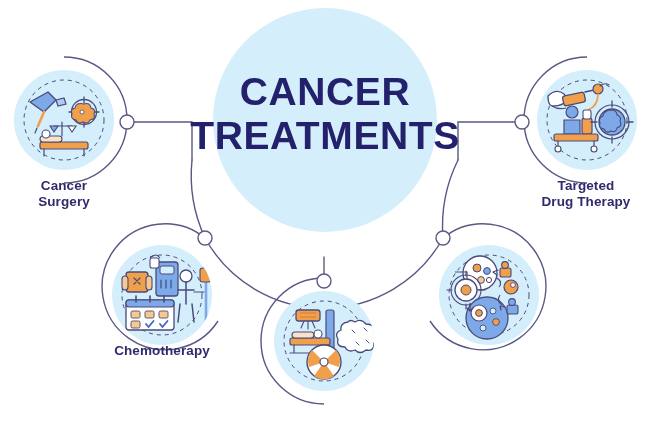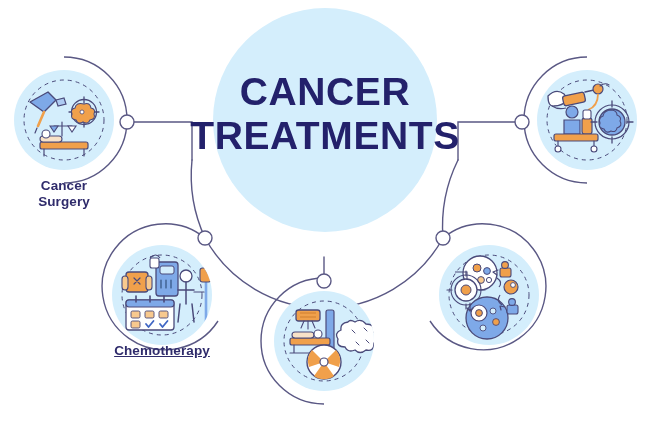--- a/index.html
+++ b/index.html
@@ -248,18 +248,20 @@
       <circle cx="522" cy="122" r="7" fill="#ffffff" stroke="#5a5884" stroke-width="1.4"></circle>
     </g>
   </svg>
 
   <div class="title" style="left:145px;top:70px;width:360px;">CANCER
 TREATMENTS</div>
 
   <div class="label l-big" style="left:4px;top:178px;width:120px;">Cancer
 Surgery</div>
 
-  <div class="label l-big" style="left:92px;top:343px;width:140px;text-decoration:underline;">Chemotherapy</div>
-
-
-
+  <div class="label l-big" style="left:92px;top:343px;width:140px;">Chemotherapy</div>
+
+
+
+  <div class="label l-big" style="left:522px;top:178px;width:128px;">Targeted
+Drug Therapy</div>
 
 </div>
 
 </body></html>

